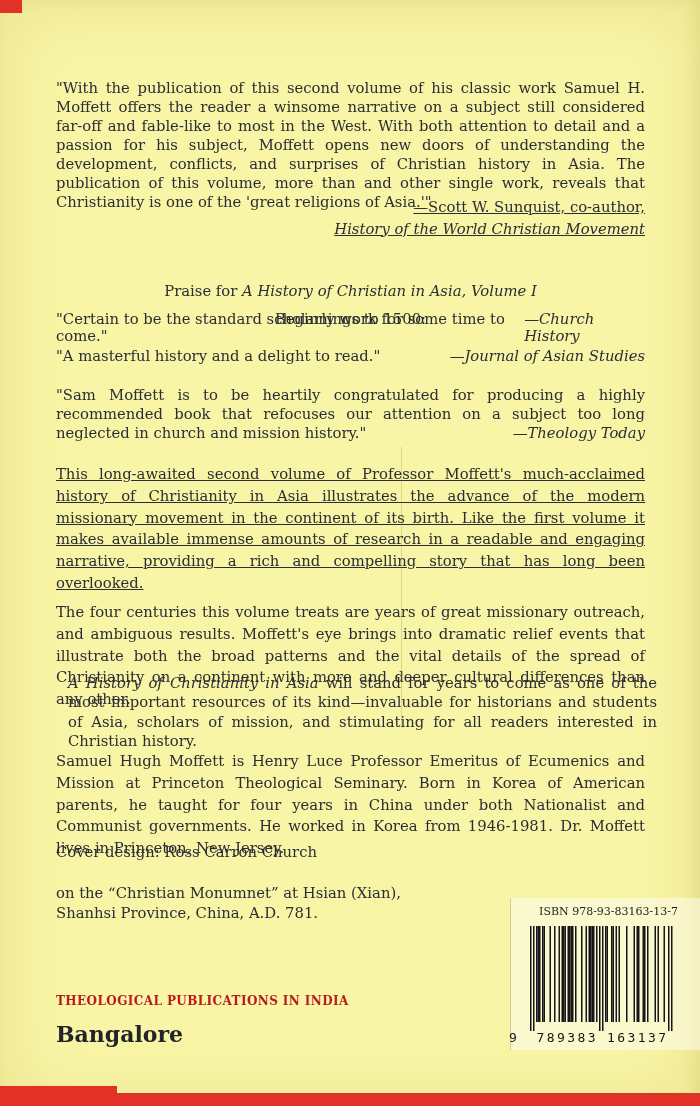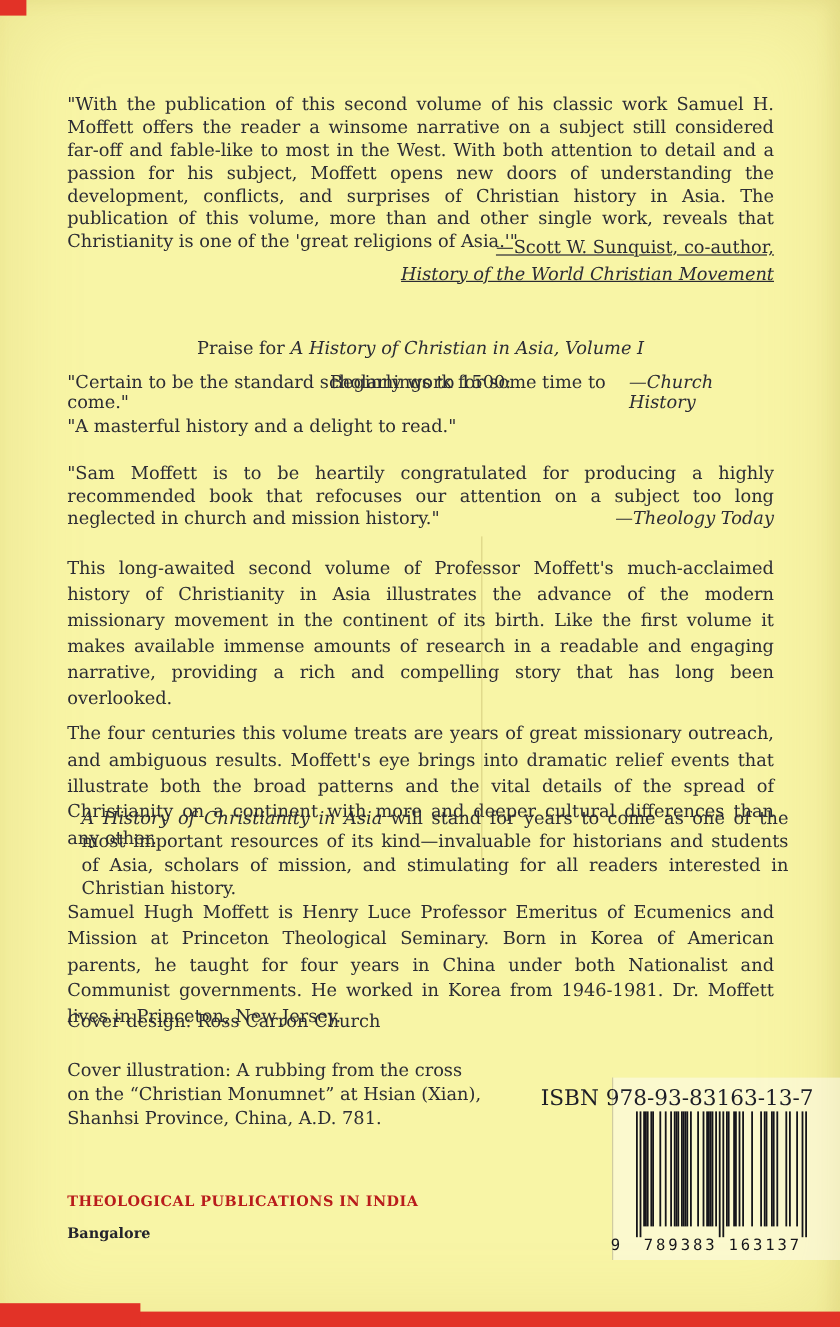--- a/index.html
+++ b/index.html
@@ -19,36 +19,36 @@
   .ital{font-style:italic;}
   .bold{font-weight:normal;}
   .p1{top:78px;}
   .attr{position:absolute;right:55px;top:196px;text-align:right;font-size:14.8px;line-height:21.5px;text-decoration:underline;}
   .heading{position:absolute;left:56px;width:589px;top:249px;text-align:center;font-size:14.8px;line-height:28px;margin-top:28px;}
   .review{position:absolute;left:56px;width:589px;display:flex;justify-content:space-between;align-items:baseline;font-size:14.8px;}
   .r1{top:310px;}
   .r2{top:347px;}
   .r3{top:385px;line-height:19px;}
   .r3src{position:absolute;right:0;bottom:0;font-style:italic;}
-  .p2{top:463px;line-height:21.8px;}
+  .p2{top:463px;line-height:21.8px;text-decoration:underline;}
   .p3{top:578px;line-height:21.8px;margin-top:23px;}
   .p4{top:673px;line-height:19.3px;margin-left:12px;}
   .p5{top:750px;line-height:21.8px;}
   .design{position:absolute;left:56px;top:843px;font-size:14.8px;}
   .ill{position:absolute;left:56px;top:883px;font-size:14.8px;line-height:20px;}
   .panel{
     position:absolute;left:510px;top:898px;width:190px;height:152px;
     background:rgba(253,252,238,.55);
     border-left:1px solid rgba(185,180,135,.65);
   }
-  .isbn{position:absolute;right:22px;top:905px;font-size:18px;color:#1d1d26;}
+  .isbn{position:absolute;right:22px;top:905px;font-size:11px;color:#1d1d26;}
   .barcode{position:absolute;left:505px;top:926px;}
   .bcd{font-family:"DejaVu Sans Mono","Liberation Mono",monospace;font-size:13px;fill:#15151a;}
   .pub{position:absolute;left:56px;top:994px;font-size:12px;font-weight:bold;letter-spacing:.4px;color:#b91c1c;}
-  .city{position:absolute;left:56px;top:1021px;font-size:12px;font-weight:bold;color:#23232c;}
+  .city{position:absolute;left:56px;top:1021px;font-size:22px;font-weight:bold;color:#23232c;}
   .red-accent{position:absolute;background:#e23227;}
   .tab-topleft{left:0;top:0;width:22px;height:13px;}
   .band{left:0;bottom:0;width:700px;height:13px;}
   .bandleft{left:0;bottom:0;width:117px;height:20px;}
   .crease{position:absolute;left:401px;top:447px;width:1px;height:278px;background:rgba(150,130,50,.28);}
 </style>
 </head>
 <body>
 
 <div class="cover" style="background: rgb(248, 245, 166); color: rgb(44, 44, 52);">
@@ -67,20 +67,21 @@
     <div>Beginnings to 1500:</div>
   </div>
 
   <div class="review r1">
     <span>"Certain to be the standard scholarly work for some time to come."</span>
     <span class="ital">—Church History</span>
   </div>
 
   <div class="review r2">
     <span>"A masterful history and a delight to read."</span>
+    <span class="ital">—Journal of Asian Studies</span>
   </div>
 
   <div class="para r3">
     <span>"Sam Moffett is to be heartily congratulated for producing a highly recommended book that refocuses our attention on a subject too long neglected in church and mission history."</span>
     <span class="r3src">—Theology Today</span>
   </div>
 
   <div class="para p2">This long-awaited second volume of Professor Moffett's much-acclaimed history of Christianity in Asia illustrates the advance of the modern missionary movement in the continent of its birth. Like the first volume it makes available immense amounts of research in a readable and engaging narrative, providing a rich and compelling story that has long been overlooked.</div>
 
   <div class="para p3">The four centuries this volume treats are years of great missionary outreach, and ambiguous results. Moffett's eye brings into dramatic relief events that illustrate both the broad patterns and the vital details of the spread of Christianity on a continent with more and deeper cultural differences than any other.</div>
@@ -89,21 +90,20 @@
     <span class="ital">A History of Christianity in Asia</span><span> will stand for years to come as one of the most important resources of its kind—invaluable for historians and students of Asia, scholars of mission, and stimulating for all readers interested in Christian history.</span>
   </div>
 
   <div class="para p5">
     <span class="bold">Samuel Hugh Moffett</span><span> is Henry Luce Professor Emeritus of Ecumenics and Mission at Princeton Theological Seminary. Born in Korea of American parents, he taught for four years in China under both Nationalist and Communist governments. He worked in Korea from 1946-1981. Dr. Moffett lives in Princeton, New Jersey.</span>
   </div>
 
   <div class="design">Cover design: Ross Carron Church</div>
 
   <div class="ill">
-    <div>Cover illustration: A rubbing from the cross</div>
     <div>on the “Christian Monumnet” at Hsian (Xian),</div>
     <div>Shanhsi Province, China, A.D. 781.</div>
   </div>
 
   <div class="panel"></div>
 
   <div class="isbn">ISBN 978-93-83163-13-7</div>
 
   <svg class="barcode" width="172" height="120" xmlns="http://www.w3.org/2000/svg">
     <g>

